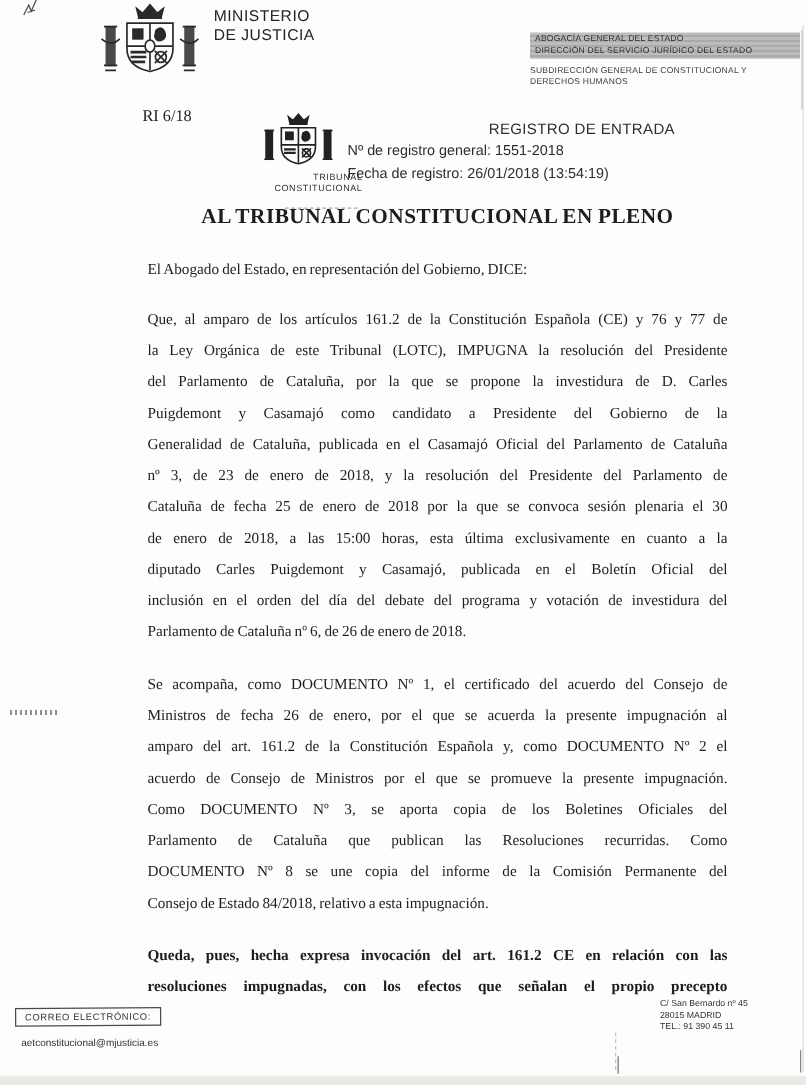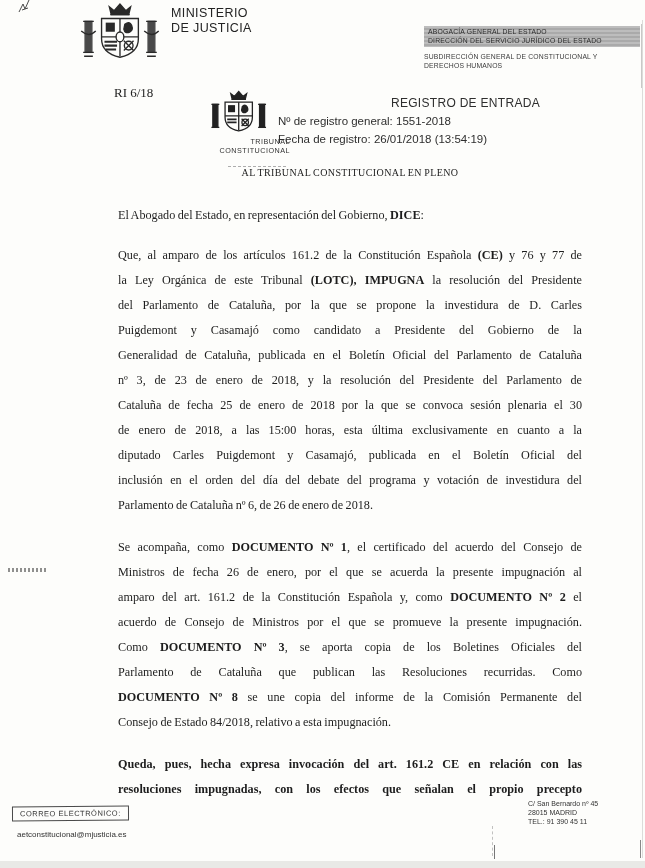--- a/index.html
+++ b/index.html
@@ -21,21 +21,21 @@
   .tc-caption{left:186px;top:137px;width:104px;text-align:right;
               font-family:"Liberation Sans",sans-serif;font-size:7.2px;line-height:9px;
               color:#333;letter-spacing:.5px;}
   .stamp-dashes{left:228px;top:166px;width:58px;height:0;border-bottom:1px dashed #9a9a9a;opacity:.8;}
   .registro{left:278px;top:94px;width:262px;font-family:"Liberation Sans",sans-serif;
             font-size:11.5px;line-height:18px;color:#2e2e2e;}
   .registro .rtitle{text-align:right;font-size:12px;letter-spacing:.3px;}
   
   .body{left:118px;top:160px;width:464px;font-size:12.2px;line-height:25px;
         word-spacing:-0.6px;color:#1d1d1d;}
-  .doc-title{text-align:center;font-weight:normal;font-size:10px;letter-spacing:.4px;
+  .doc-title{text-align:center;font-weight:bold;font-size:17px;letter-spacing:.4px;
              margin-bottom:18px;}
   .para{margin:0 0 15px 0;}
   .para.gap-lg{margin-bottom:17px;}
   .line{height:25px;overflow:hidden;text-align:justify;text-align-last:justify;}
   .line.plain{text-align:left;text-align-last:left;}
   .para.emph .line{font-weight:bold;text-underline-offset:3px;}
   
   .email-box{left:12px;top:806px;border:1px solid #4a4a4a;padding:2px 7px;
              font-family:"Liberation Sans",sans-serif;font-size:7.5px;letter-spacing:.5px;
              color:#333;transform:rotate(-.4deg);background:#fdfdfb;}
@@ -45,21 +45,21 @@
   
   .hand-mark{left:16px;top:0;}
   .micro-scribble{left:8px;top:568px;width:38px;height:4px;opacity:.65;filter:blur(.3px);
       background:repeating-linear-gradient(90deg,#555 0 2px,transparent 2px 4px);}
   .edge-line{right:2px;top:20px;height:838px;width:1px;background:#dcdcda;}
   .edge-dark{left:641px;top:24px;height:64px;width:1px;background:#b0b0b0;opacity:.7;}
   .dotted-v{left:492px;top:826px;height:30px;width:0;border-left:1px dashed #9a9a9a;opacity:.6;}
   .tick-a{left:494px;top:845px;width:1px;height:14px;background:#777;}
   .tick-b{left:640px;top:840px;width:1px;height:18px;background:#888;}
   .bottom-strip{left:0;bottom:0;width:645px;height:7px;background:#e9e9e6;}
-  b{font-weight:bold;}
+  b{font-weight:normal;}
 </style>
 </head>
 <body>
 
 <div class="page">
 
   <svg class="abs hand-mark" width="18" height="16" viewBox="0 0 18 16">
     <path d="M3 12 l4 -8 l2 5 l4 -9 M6 10 l6 -2" stroke="#4a4a4a" stroke-width="1" fill="none"></path>
   </svg>
 
@@ -133,21 +133,21 @@
 
     <div class="para">
       <div class="line plain">El Abogado del Estado, en representación del Gobierno, <b>DICE</b>:</div>
     </div>
 
     <div class="para gap-lg">
       <div class="line">Que, al amparo de los artículos 161.2 de la Constitución Española <b>(CE)</b> y 76 y 77 de</div>
       <div class="line">la Ley Orgánica de este Tribunal <b>(LOTC), IMPUGNA</b> la resolución del Presidente</div>
       <div class="line">del Parlamento de Cataluña, por la que se propone la investidura de D. Carles</div>
       <div class="line">Puigdemont y Casamajó como candidato a Presidente del Gobierno de la</div>
-      <div class="line">Generalidad de Cataluña, publicada en el Boletín Oficial del Parlamento de Cataluña</div>
+      <div class="line">Generalidad de Cataluña, publicada en el Casamajó Oficial del Parlamento de Cataluña</div>
       <div class="line">nº 3, de 23 de enero de 2018, y la resolución del Presidente del Parlamento de</div>
       <div class="line">Cataluña de fecha 25 de enero de 2018 por la que se convoca sesión plenaria el 30</div>
       <div class="line">de enero de 2018, a las 15:00 horas, esta última exclusivamente en cuanto a la</div>
       <div class="line">diputado Carles Puigdemont y Casamajó, publicada en el Boletín Oficial del</div>
       <div class="line">inclusión en el orden del día del debate del programa y votación de investidura del</div>
       <div class="line plain">Parlamento de Cataluña nº 6, de 26 de enero de 2018.</div>
     </div>
 
     <div class="para gap-lg">
       <div class="line">Se acompaña, como <b>DOCUMENTO Nº 1</b>, el certificado del acuerdo del Consejo de</div>

